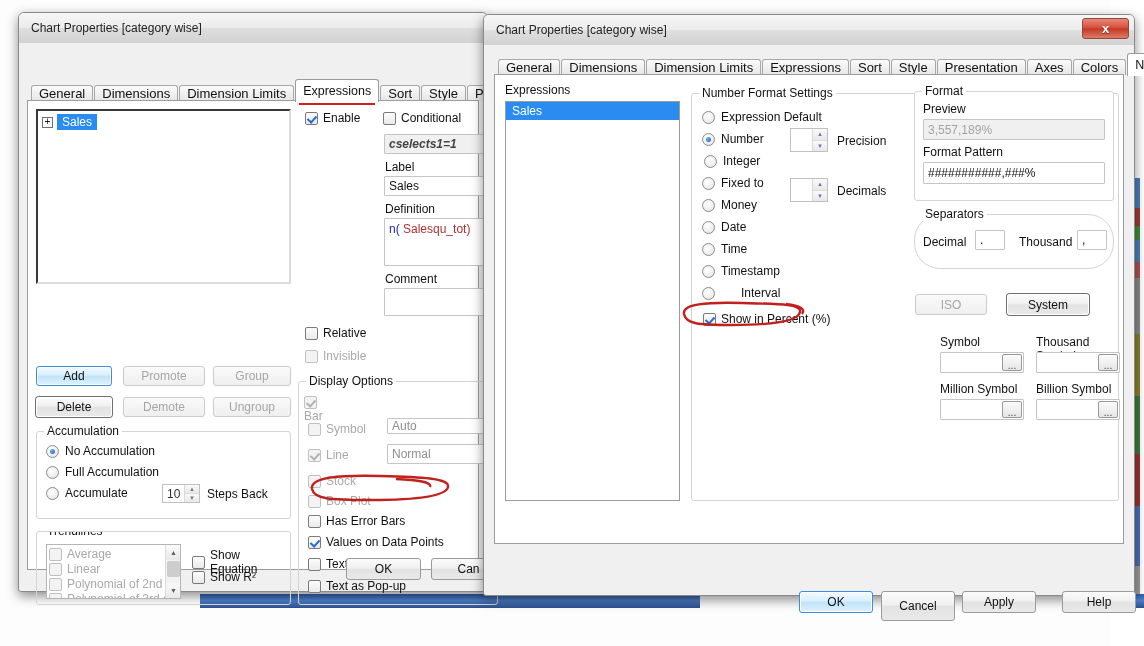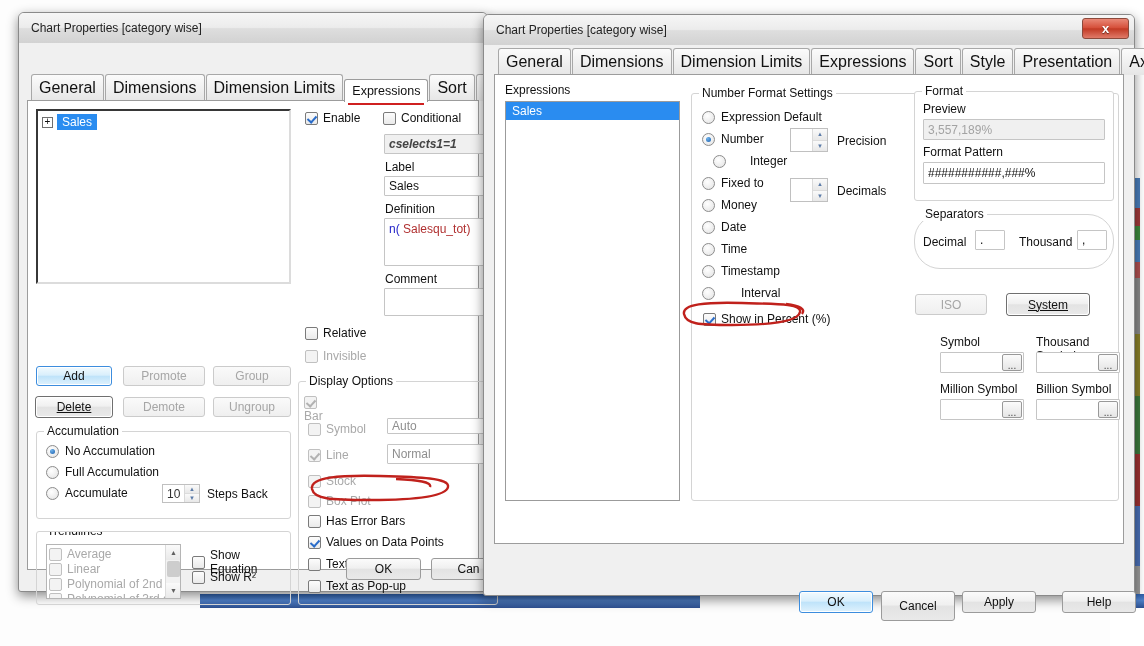--- a/index.html
+++ b/index.html
@@ -55,23 +55,23 @@
   .win-body { position: relative; padding: 0; }
 
   
   .tabstrip {
     position: relative;
     display: flex; align-items: flex-end;
     height: 22px;
     padding-left: 4px;
   }
   .tab {
-    height: 27px;
+    height: 16px;
     padding: 0 7px;
-    font-size: 16px; color: #111;
+    font-size: 13px; color: #111;
     background: linear-gradient(to bottom,#fbfbfb,#e6e6e6);
     border: 1px solid #a8a8a8;
     border-bottom: none;
     border-radius: 3px 3px 0 0;
     margin-right: 1px;
     display: flex; align-items: center;
     white-space: nowrap;
     cursor: pointer;
     position: relative;
   }
@@ -118,21 +118,20 @@
     position: absolute;
   }
   .btn.primary {
     border: 1px solid #3c8dde;
     background: linear-gradient(to bottom,#f2fafe 0%,#d9effc 45%,#bfe3fa 52%,#dff2fd 100%);
     box-shadow: inset 0 0 0 1px #ffffff;
   }
   .btn.default {
     box-shadow: 0 0 0 1px #6f6f6f;
     border: 1px solid #ffffff;
-    text-decoration: underline;
   }
   .btn.disabled { color: #a6a6a6; background: linear-gradient(to bottom,#fafafa,#efefef); border-color:#cbcbcb;}
 
   .cb { position:absolute; display:flex; align-items:center; }
   .cb .box {
     width: 13px; height: 13px;
     border: 1px solid #7a7a7a;
     background: linear-gradient(to bottom,#fcfcfc,#eaeaea);
     border-radius: 2px;
     margin-right: 5px;
@@ -539,21 +538,21 @@
           <div class="rb" style="left:10px; top:16px;">
             <span class="rb-band" style="left:-3px;top:-3px;width:170px;"></span>
             <span class="dot"></span>
             <span class="lbl">Expression Default</span>
           </div>
           <div class="rb" style="left:10px; top:38px;">
             <span class="rb-band" style="left:-3px;top:-3px;width:90px;"></span>
             <span class="dot sel"></span>
             <span class="lbl">Number</span>
           </div>
-          <div class="rb" style="left:21px; top:60px;gap:18px;">
+          <div class="rb" style="left:12px; top:60px;">
             <span class="rb-band" style="left:-3px;top:-3px;width:90px;"></span>
             <span class="dot"></span>
             <span class="lbl">Integer</span>
           </div>
           <div class="rb" style="left:10px; top:82px;">
             <span class="rb-band" style="left:-3px;top:-3px;width:90px;"></span>
             <span class="dot"></span>
             <span class="lbl">Fixed to</span>
           </div>
           <div class="rb" style="left:10px; top:104px;">

